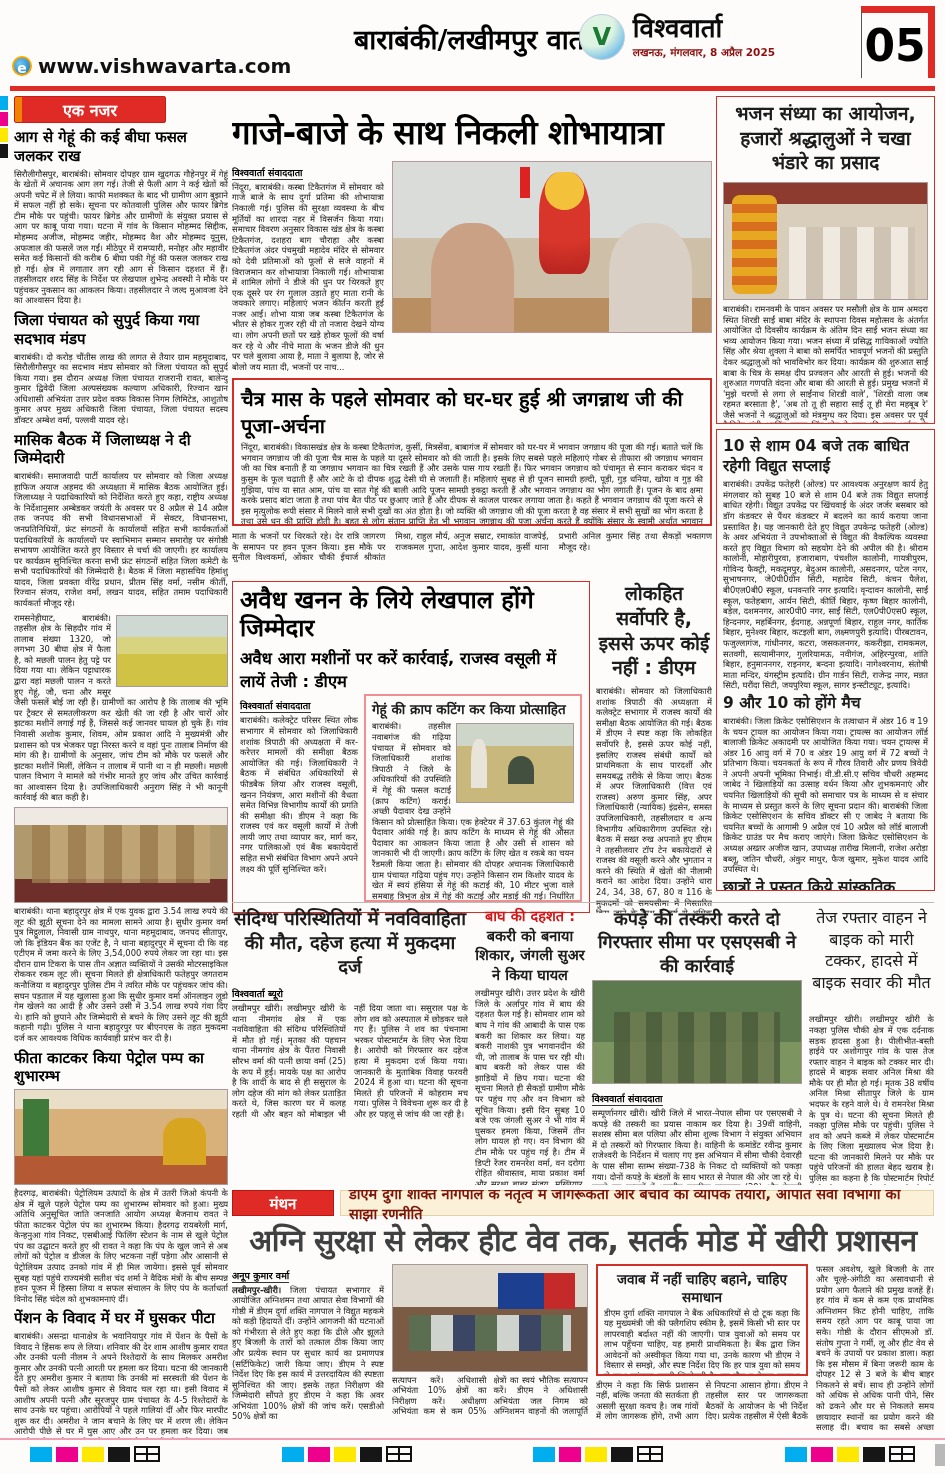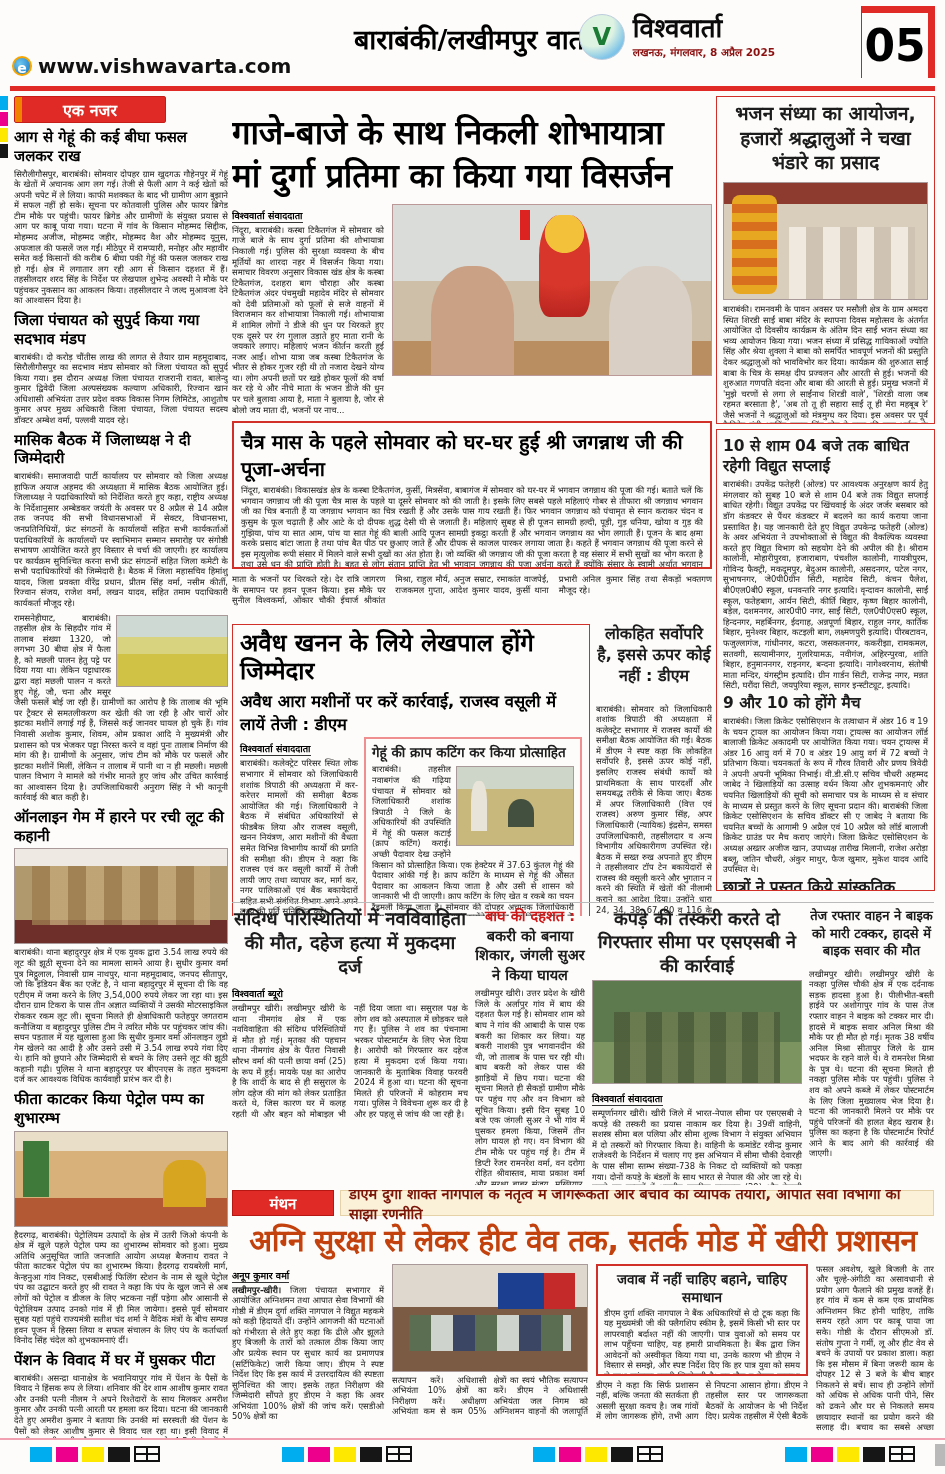--- a/index.html
+++ b/index.html
@@ -72,58 +72,58 @@
   .mining-sub{font-weight:bold;font-size:16.5px;margin:4px 0 2px;color:#000;}
   .mining-content{display:flex;gap:6px;}
   .mining-left{width:118px;flex:none;}
   .crop-box{flex:1;border:2px solid #ef8f8f;padding:4px 6px;box-sizing:border-box;overflow:hidden;height:208px;}
   .crop-h{font-weight:bold;font-size:13.5px;margin-bottom:3px;}
   .ph-crop{float:right;width:118px;height:80px;margin:2px 0 3px 5px;
      background:linear-gradient(#cdd6c8 0 28%,#c9b87c 28% 100%);position:relative;}
   .ph-crop:before{content:"";position:absolute;left:12%;top:18%;width:14%;height:64%;background:#e8e4da;border-radius:40% 40% 0 0;}
   .ph-crop:after{content:"";position:absolute;left:44%;top:40%;width:22%;height:36%;background:#44503f;border-radius:50% 50% 0 0;}
   .lokhit-col{flex:1;overflow:hidden;}
-  .lokhit-h{font-weight:bold;font-size:16px;text-align:center;line-height:1.3;margin-bottom:17px;}
+  .lokhit-h{font-weight:bold;font-size:19px;text-align:center;line-height:1.3;margin-bottom:6px;}
   
   .band{position:absolute;left:232px;top:902px;width:702px;height:283px;display:flex;gap:7px;overflow:hidden;
         border-top:1px solid #bbb;padding-top:4px;box-sizing:border-box;}
   .bandA{width:236px;flex:none;}
   .bandA h3{font-weight:bold;font-size:18.5px;line-height:1.3;margin:0 0 3px;text-align:center;}
   .band2col{column-count:2;column-gap:8px;height:196px;overflow:hidden;}
   .bandB{width:110px;flex:none;}
   .bandB h3{font-weight:bold;font-size:14.5px;line-height:1.35;margin:0 0 3px;text-align:center;}
   .red-lead{color:#d01818;}
   .bandC{width:210px;flex:none;}
   .bandC h3{font-weight:bold;font-size:18px;line-height:1.3;margin:0 0 3px;text-align:center;}
   .ph-ssb{width:100%;height:104px;margin:2px 0 3px;
      background:linear-gradient(#5d7a4e 0 60%,#7b9460 60% 100%);position:relative;}
   .ph-ssb:before{content:"";position:absolute;left:10%;bottom:0;width:80%;height:70%;
      background:repeating-linear-gradient(90deg,#4c5c3a 0 16px,#6d7b50 16px 32px);opacity:.85;}
   .bandD{flex:1;}
-  .bandD h3{font-weight:bold;font-size:13px;line-height:1.35;margin:0 0 9px;text-align:center;}
+  .bandD h3{font-weight:normal;font-size:16px;line-height:1.35;margin:0 0 21px;text-align:center;}
   
   .right-col{position:absolute;left:716px;top:96px;width:219px;height:802px;overflow:hidden;}
   .bhajan-box{border:1.5px solid #d03028;padding:4px 6px;box-sizing:border-box;height:328px;overflow:hidden;}
   .bhajan-h{font-weight:bold;font-size:19px;line-height:1.3;text-align:center;margin-bottom:7px;}
   .ph-temple{width:100%;height:118px;margin:2px 0 4px;position:relative;overflow:hidden;
      background:linear-gradient(#8c3b2e 0 18%,#d9cdbb 18% 100%);}
   .ph-temple:before{content:"";position:absolute;left:4%;top:10%;width:22%;height:86%;
      background:repeating-linear-gradient(#e8a720 0 9px,#d86f1e 9px 18px);border-radius:8px;}
   .ph-temple:after{content:"";position:absolute;right:6%;bottom:0;width:62%;height:62%;
      background:repeating-linear-gradient(90deg,#efe9e0 0 17px,#cfc4b4 17px 34px);}
   .rc-box{border:1.5px solid #d03028;margin-top:5px;padding:4px 6px;box-sizing:border-box;height:462px;overflow:hidden;}
   .rc-h{font-weight:bold;font-size:15.5px;line-height:1.3;margin:2px 0 3px;}
   
   .manthan{position:absolute;left:232px;top:1190px;width:702px;height:246px;overflow:hidden;}
   .man-row1{display:flex;gap:6px;height:26px;}
   .man-label{width:100px;background:#e02a25;color:#fff;font-weight:bold;font-size:15px;
              display:flex;align-items:center;justify-content:center;border:1px solid #b71713;}
   .man-strip{flex:1;background:#fbf0d8;color:#7a1508;font-weight:bold;font-size:14.5px;
              display:flex;align-items:center;padding:0 8px;border:1px solid #e5d2a8;}
-  .man-head{font-weight:bold;font-size:30px;line-height:1.25;color:#c2410c;margin:6px 0 4px;letter-spacing:-.5px;text-align:center;}
+  .man-head{font-weight:bold;font-size:30px;line-height:1.25;color:#404040;margin:6px 0 4px;letter-spacing:-.5px;text-align:center;}
   .man-body{display:flex;gap:8px;height:168px;overflow:hidden;}
   .man-c1{width:152px;flex:none;}
   .man-c2{width:196px;flex:none;}
   .ph-meeting{width:100%;height:108px;position:relative;overflow:hidden;
      background:linear-gradient(#ded8ce 0 40%,#7b5b43 40% 100%);}
   .ph-meeting:before{content:"";position:absolute;right:6%;top:8%;width:40%;height:34%;
      background:linear-gradient(90deg,#1d3f8f 0 60%,#c42a2a 60% 100%);}
   .ph-meeting:after{content:"";position:absolute;left:8%;bottom:18%;width:84%;height:34%;
      background:repeating-linear-gradient(90deg,#5c6e52 0 22px,#cfd3cd 22px 44px,#3a4663 44px 66px);}
   .man-c2 .body-sm{column-count:2;column-gap:7px;margin-top:3px;height:52px;overflow:hidden;}
@@ -182,40 +182,38 @@
       <div class="body-sm">बाराबंकी। दो करोड़ चौंतीस लाख की लागत से तैयार ग्राम महमूदाबाद, सिरौलीगौसपुर का सदभाव मंडप सोमवार को जिला पंचायत को सुपुर्द किया गया। इस दौरान अध्यक्ष जिला पंचायत राजरानी रावत, बालेन्दु कुमार द्विवेदी जिला अल्पसंख्यक कल्याण अधिकारी, रिज्वान खान अधिशासी अभियंता उत्तर प्रदेश वक्फ विकास निगम लिमिटेड, आशुतोष कुमार अपर मुख्य अधिकारी जिला पंचायत, जिला पंचायत सदस्य डॉक्टर अम्बेश वर्मा, पल्लवी यादव रहे।</div>
     </div>
     <div class="ln-item">
       <div class="h-sm">मासिक बैठक में जिलाध्यक्ष ने दी जिम्मेदारी</div>
       <div class="body-sm">बाराबंकी। समाजवादी पार्टी कार्यालय पर सोमवार को जिला अध्यक्ष हाफिज अयाज अहमद की अध्यक्षता में मासिक बैठक आयोजित हुई। जिलाध्यक्ष ने पदाधिकारियों को निर्देशित करते हुए कहा, राष्ट्रीय अध्यक्ष के निर्देशानुसार अम्बेडकर जयंती के अवसर पर 8 अप्रैल से 14 अप्रैल तक जनपद की सभी विधानसभाओं में सेक्टर, विधानसभा, जनप्रतिनिधियों, फ्रंट संगठनों के कार्यालयों सहित सभी कार्यकर्ताओं पदाधिकारियों के कार्यालयों पर स्वाभिमान सम्मान समारोह पर संगोष्ठी सभाषण आयोजित करते हुए विस्तार से चर्चा की जाएगी। हर कार्यालय पर कार्यक्रम सुनिश्चित करना सभी फ्रंट संगठनों सहित जिला कमेटी के सभी पदाधिकारियों की जिम्मेदारी है। बैठक में जिला महासचिव हिमांशु यादव, जिला प्रवक्ता वीरेंद्र प्रधान, प्रीतम सिंह वर्मा, नसीम कीर्ती, रिज्वान संजय, राजेश वर्मा, लखन यादव, सहित तमाम पदाधिकारी कार्यकर्ता मौजूद रहे।</div>
     </div>
     <div class="ln-item">
       <div class="body-sm"><span class="ph-field photo"></span><span>रामसनेहीघाट, बाराबंकी। तहसील क्षेत्र के सिहदौर गांव में तालाब संख्या 1320, जो लगभग 30 बीघा क्षेत्र में फैला है, को मछली पालन हेतु पट्टे पर दिया गया था। लेकिन पट्टाधारक द्वारा वहां मछली पालन न करते हुए गेहूं, जौ, चना और मसूर जैसी फसलें बोई जा रही हैं। ग्रामीणों का आरोप है कि तालाब की भूमि पर ट्रैक्टर से समतलीकरण कर खेती की जा रही है और चारों ओर झटका मशीनें लगाई गई हैं, जिससे कई जानवर घायल हो चुके हैं। गांव निवासी अशोक कुमार, शिवम, ओम प्रकाश आदि ने मुख्यमंत्री और प्रशासन को पत्र भेजकर पट्टा निरस्त करने व वहां पुनः तालाब निर्माण की मांग की है। ग्रामीणों के अनुसार, जांच टीम को मौके पर फसलें और झटका मशीनें मिलीं, लेकिन न तालाब में पानी था न ही मछली। मछली पालन विभाग ने मामले को गंभीर मानते हुए जांच और उचित कार्रवाई का आश्वासन दिया है। उपजिलाधिकारी अनुराग सिंह ने भी कानूनी कार्रवाई की बात कही है।</span></div>
     </div>
     <div class="ln-item">
-      <div class="h-sm">ऑनलाइन गेम में हारने पर रची लूट की कहानी</div>
       <div class="ph-police photo"></div>
       <div class="body-sm">बाराबंकी। थाना बहादुरपुर क्षेत्र में एक युवक द्वारा 3.54 लाख रुपये की लूट की झूठी सूचना देने का मामला सामने आया है। सुधीर कुमार वर्मा पुत्र मिट्ठूलाल, निवासी ग्राम नाथपुर, थाना महमूदाबाद, जनपद सीतापुर, जो कि इंडियन बैंक का एजेंट है, ने थाना बहादुरपुर में सूचना दी कि वह एटीएम में जमा करने के लिए 3,54,000 रुपये लेकर जा रहा था। इस दौरान ग्राम टिकरा के पास तीन अज्ञात व्यक्तियों ने उसकी मोटरसाइकिल रोककर रकम लूट ली। सूचना मिलते ही क्षेत्राधिकारी फतेहपुर जगतराम कनौजिया व बहादुरपुर पुलिस टीम ने त्वरित मौके पर पहुंचकर जांच की। सघन पड़ताल में यह खुलासा हुआ कि सुधीर कुमार वर्मा ऑनलाइन लूडो गेम खेलने का आदी है और उसने उसी में 3.54 लाख रुपये गंवा दिए थे। हानि को छुपाने और जिम्मेदारी से बचने के लिए उसने लूट की झूठी कहानी गढ़ी। पुलिस ने थाना बहादुरपुर पर बीएनएस के तहत मुकदमा दर्ज कर आवश्यक विधिक कार्यवाही प्रारंभ कर दी है।</div>
     </div>
     <div class="ln-item">
       <div class="h-sm">फीता काटकर किया पेट्रोल पम्प का शुभारम्भ</div>
       <div class="ph-pump photo"></div>
       <div class="body-sm">हैदरगढ़, बाराबंकी। पेट्रोलियम उत्पादों के क्षेत्र में उतरी जिओ कंपनी के क्षेत्र में खुले पहले पेट्रोल पम्प का शुभारम्भ सोमवार को हुआ। मुख्य अतिथि अनुसूचित जाति जनजाति आयोग अध्यक्ष बैजनाथ रावत ने फीता काटकर पेट्रोल पंप का शुभारम्भ किया। हैदरगढ़ रायबरेली मार्ग, केन्हनुआ गांव निकट, एसबीआई फिलिंग स्टेशन के नाम से खुले पेट्रोल पंप का उद्घाटन करते हुए श्री रावत ने कहा कि पंप के खुल जाने से अब लोगों को पेट्रोल व डीजल के लिए भटकना नहीं पड़ेगा और आसानी से पेट्रोलियम उत्पाद उनको गांव में ही मिल जायेगा। इससे पूर्व सोमवार सुबह यहां पहुंचे राज्यमंत्री सतीश चंद शर्मा ने वैदिक मंत्रों के बीच सम्पन्न हवन पूजन में हिस्सा लिया व सफल संचालन के लिए पंप के कर्ताधर्ता विनोद सिंह चंदेल को शुभकामनाएं दीं।</div>
     </div>
     <div class="ln-item">
       <div class="h-sm">पेंशन के विवाद में घर में घुसकर पीटा</div>
       <div class="body-sm">बाराबंकी। असन्द्रा थानाक्षेत्र के भवानियापुर गांव में पेंशन के पैसों के विवाद ने हिंसक रूप ले लिया। शनिवार की देर शाम आशीष कुमार रावत और उनकी पत्नी नीलम ने अपने रिश्तेदारों के साथ मिलकर अमरीश कुमार और उनकी पत्नी आरती पर हमला कर दिया। घटना की जानकारी देते हुए अमरीश कुमार ने बताया कि उनकी मां सरस्वती की पेंशन के पैसों को लेकर आशीष कुमार से विवाद चल रहा था। इसी विवाद में आशीष अपनी पत्नी और सूरजपुर ग्राम पंचायत के 4-5 रिश्तेदारों के साथ उनके घर पहुंचा। आरोपियों ने पहले गालियां दीं और फिर मारपीट शुरू कर दी। अमरीश ने जान बचाने के लिए घर में शरण ली। लेकिन आरोपी पीछे से घर में घुस आए और उन पर हमला कर दिया। जब अमरीश की पत्नी आरती उन्हें बचाने आई, तो उन्हें भी नहीं बख्शा गया। घायल दंपति को एम्बुलेंस से सीएचसी बनीकोडर ले जाया गया। कोतवाली प्रभारी ने बताया कि मामले में मुकदमा दर्ज कर लिया गया है और जांच की जा रही है।</div>
     </div>
 
   </div>
 
   <div class="mid-col">
     <div class="main-head">
       <div>गाजे-बाजे के साथ निकली शोभायात्रा</div>
-      <div>मां दुर्गा प्रतिमा का किया गया विसर्जन</div>
     </div>
     <div class="lead-row">
       <div class="lead-text">
         <span class="byline">विश्ववार्ता संवाददाता</span>
         <div class="body-sm">निंदूरा, बाराबंकी। कस्बा टिकैतगंज में सोमवार को गाजे बाजे के साथ दुर्गा प्रतिमा की शोभायात्रा निकाली गई। पुलिस की सुरक्षा व्यवस्था के बीच मूर्तियों का शारदा नहर में विसर्जन किया गया। समाचार विवरण अनुसार विकास खंड क्षेत्र के कस्बा टिकैतगंज, दशहरा बाग चौराहा और कस्बा टिकैतगंज अंदर पंचमुखी महादेव मंदिर से सोमवार को देवी प्रतिमाओं को फूलों से सजे वाहनों में विराजमान कर शोभायात्रा निकाली गई। शोभायात्रा में शामिल लोगों ने डीजे की धुन पर थिरकते हुए एक दूसरे पर रंग गुलाल उड़ाते हुए माता रानी के जयकारे लगाए। महिलाएं भजन कीर्तन करती हुई नजर आईं। शोभा यात्रा जब कस्बा टिकैतगंज के भीतर से होकर गुजर रही थी तो नजारा देखने योग्य था। लोग अपनी छतों पर खड़े होकर फूलों की वर्षा कर रहे थे और नीचे माता के भजन डीजे की धुन पर चले बुलावा आया है, माता ने बुलाया है, जोर से बोलो जय माता दी, भजनों पर नाच...</div>
       </div>
       <div class="ph-durga photo">
         <span class="flag"></span>
           <span class="idol"></span>
           <span class="p1"></span>

